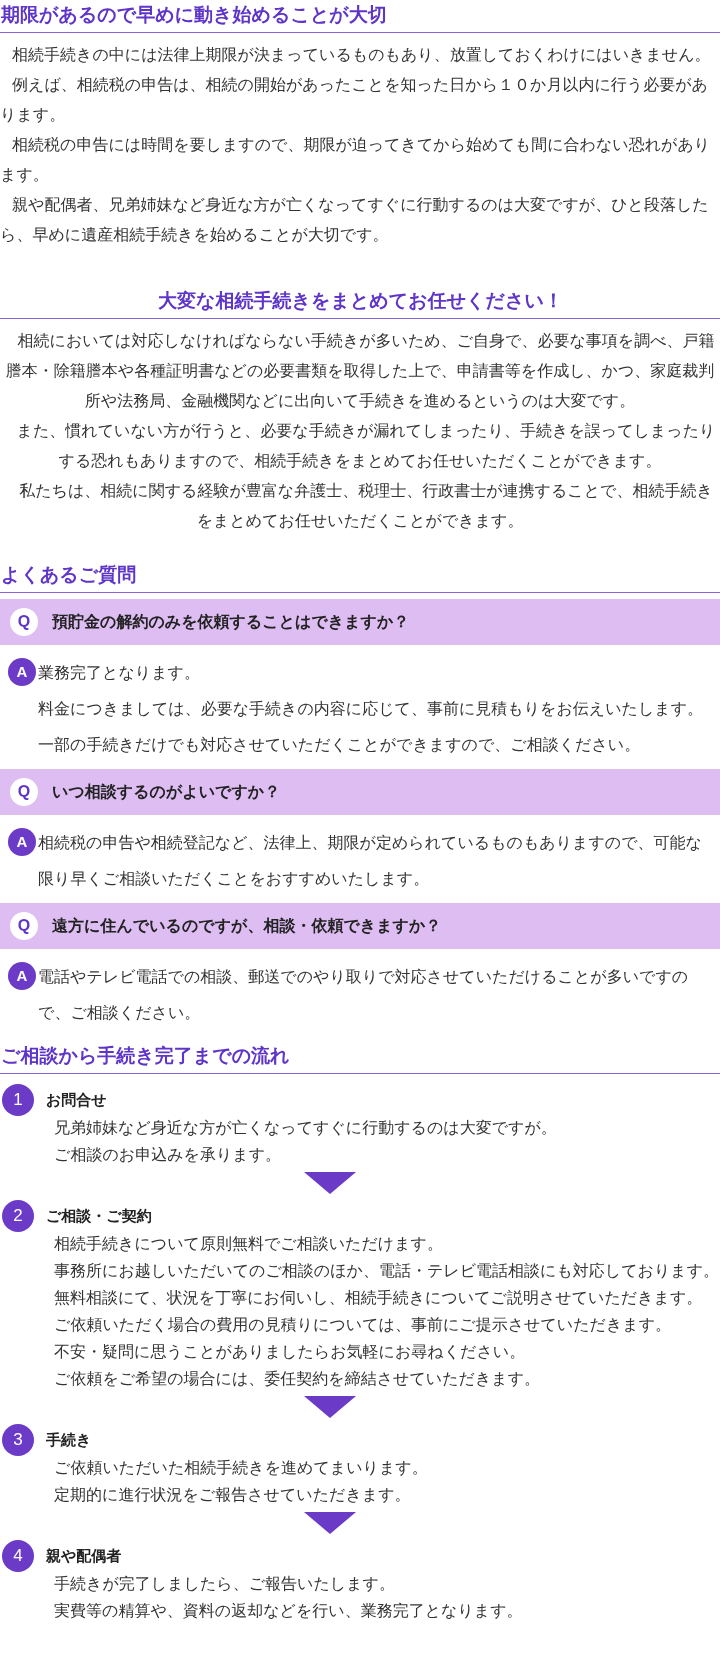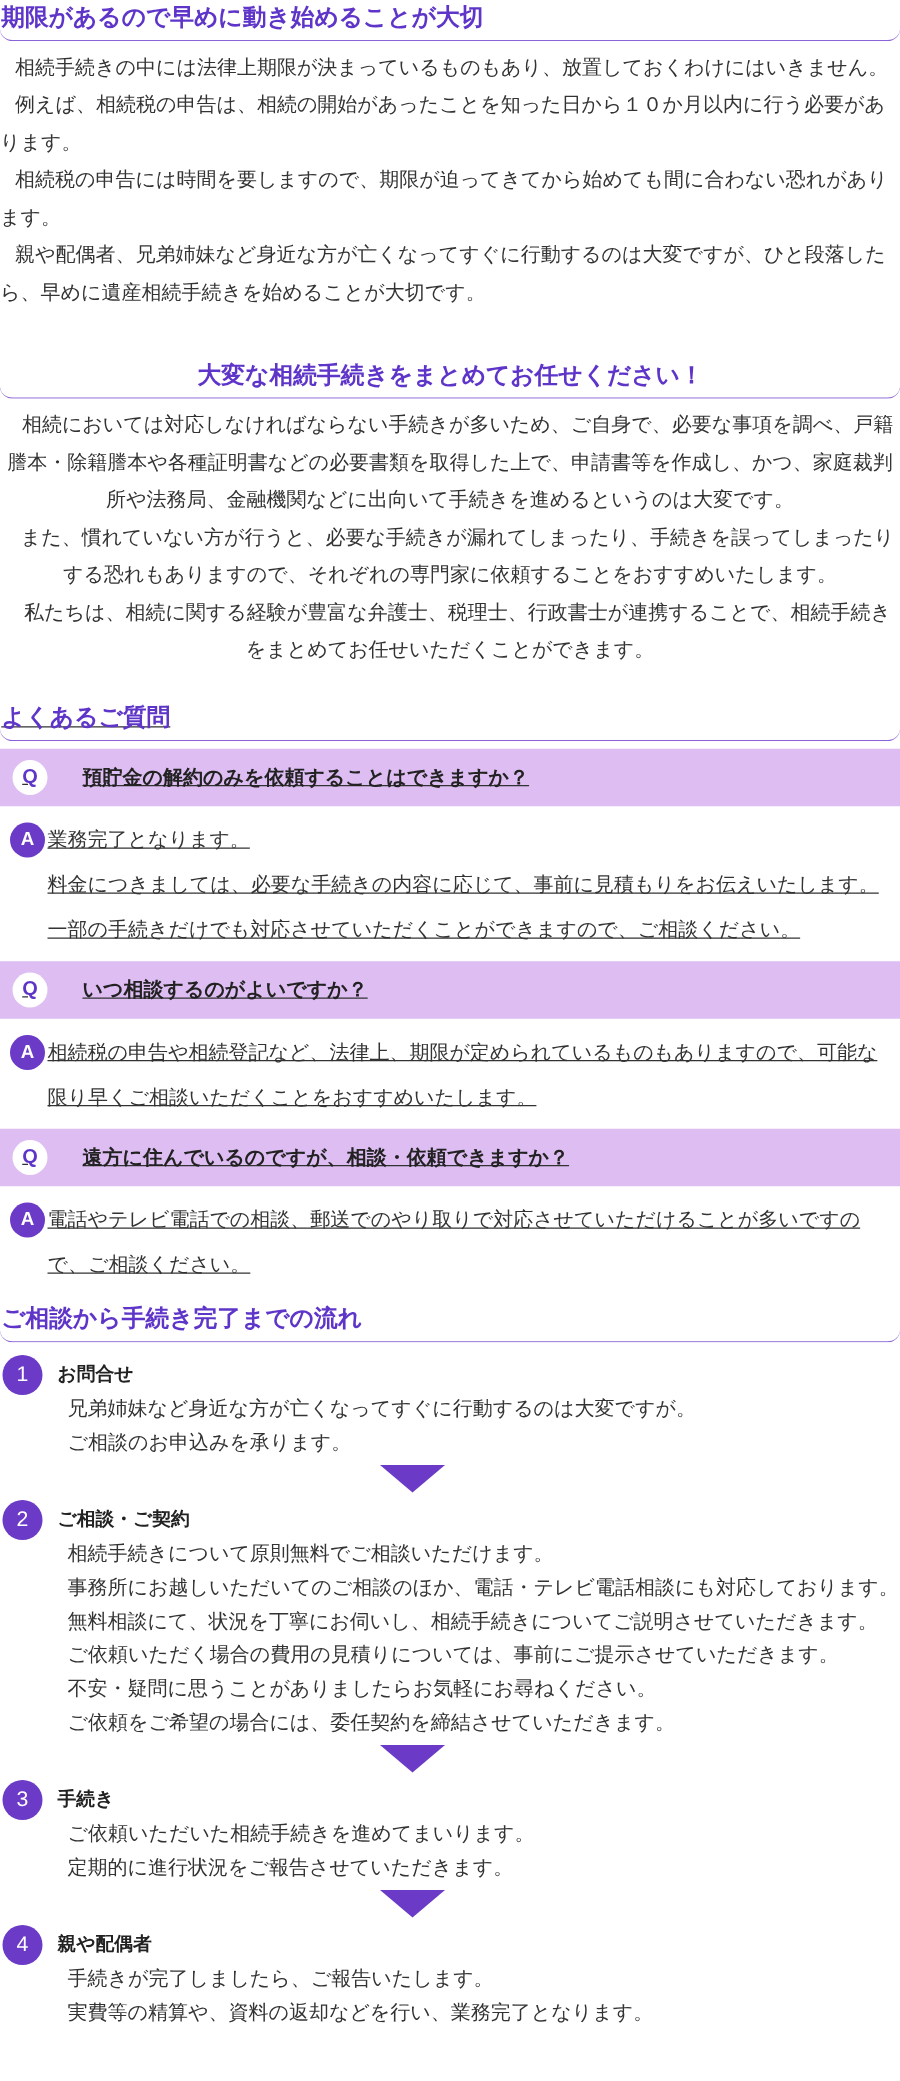--- a/index.html
+++ b/index.html
@@ -21,50 +21,49 @@
     word-break:break-all;
     padding-bottom:10px;
   }
   .section-heading{
     color:var(--accent);
     font-size:19px;
     font-weight:bold;
     line-height:24px;
     padding:3px 0 5px 1px;
     border-bottom:1px solid var(--heading-underline);
-    border-radius:10px;
   }
   .body-par{
     line-height:30px;
     text-indent:12px;
   }
   .par-block{margin-top:7px;}
   .mt-section{margin-top:36px;text-align:center;}
-  .mt-faq{margin-top:24px;text-decoration:underline;}
+  .mt-faq{margin-top:24px;}
   .mt-flow{margin-top:10px;}
 
   
   .faq-item{margin-top:6px;margin-bottom:4px;}
   .q-bar{
     background:var(--qa-bar-bg);
     height:46px;
     display:flex;
     align-items:center;
     padding-left:10px;
   }
   .q-badge{
     width:28px;height:28px;border-radius:50%;
     background:#ffffff;color:var(--accent);
     font-weight:bold;font-size:16px;
     text-align:center;line-height:28px;
     flex:0 0 28px;
   }
   .q-text{
     font-weight:bold;color:var(--bold-text);
-    font-size:16px;margin-left:28px;
+    font-size:16px;margin-left:14px;
   }
   .answer{
     position:relative;
     padding:10px 6px 0 38px;
     line-height:36px;
   }
   .a-badge{
     position:absolute;left:8px;top:13px;
     width:28px;height:28px;border-radius:50%;
     background:var(--badge-purple);color:#ffffff;
@@ -110,21 +109,21 @@
     <p class="body-par">例えば、相続税の申告は、相続の開始があったことを知った日から１０か月以内に行う必要があります。</p>
     <p class="body-par">相続税の申告には時間を要しますので、期限が迫ってきてから始めても間に合わない恐れがあります。</p>
     <p class="body-par">親や配偶者、兄弟姉妹など身近な方が亡くなってすぐに行動するのは大変ですが、ひと段落したら、早めに遺産相続手続きを始めることが大切です。</p>
   </div>
 </section>
 
 <section class="mt-section">
   <h2 class="section-heading">大変な相続手続きをまとめてお任せください！</h2>
   <div class="par-block">
     <p class="body-par">相続においては対応しなければならない手続きが多いため、ご自身で、必要な事項を調べ、戸籍謄本・除籍謄本や各種証明書などの必要書類を取得した上で、申請書等を作成し、かつ、家庭裁判所や法務局、金融機関などに出向いて手続きを進めるというのは大変です。</p>
-    <p class="body-par">また、慣れていない方が行うと、必要な手続きが漏れてしまったり、手続きを誤ってしまったりする恐れもありますので、それぞれの専門家に依頼することをおすすめいたします。</p>
+    <p class="body-par">また、慣れていない方が行うと、必要な手続きが漏れてしまったり、手続きを誤ってしまったりする恐れもありますので、相続手続きをまとめてお任せいただくことができます。</p>
     <p class="body-par">私たちは、相続に関する経験が豊富な弁護士、税理士、行政書士が連携することで、相続手続きをまとめてお任せいただくことができます。</p>
   </div>
 </section>
 
 <section class="mt-faq">
   <h2 class="section-heading">よくあるご質問</h2>
 
   <div class="faq-item">
     <div class="q-bar">
       <span class="q-badge">Q</span>

